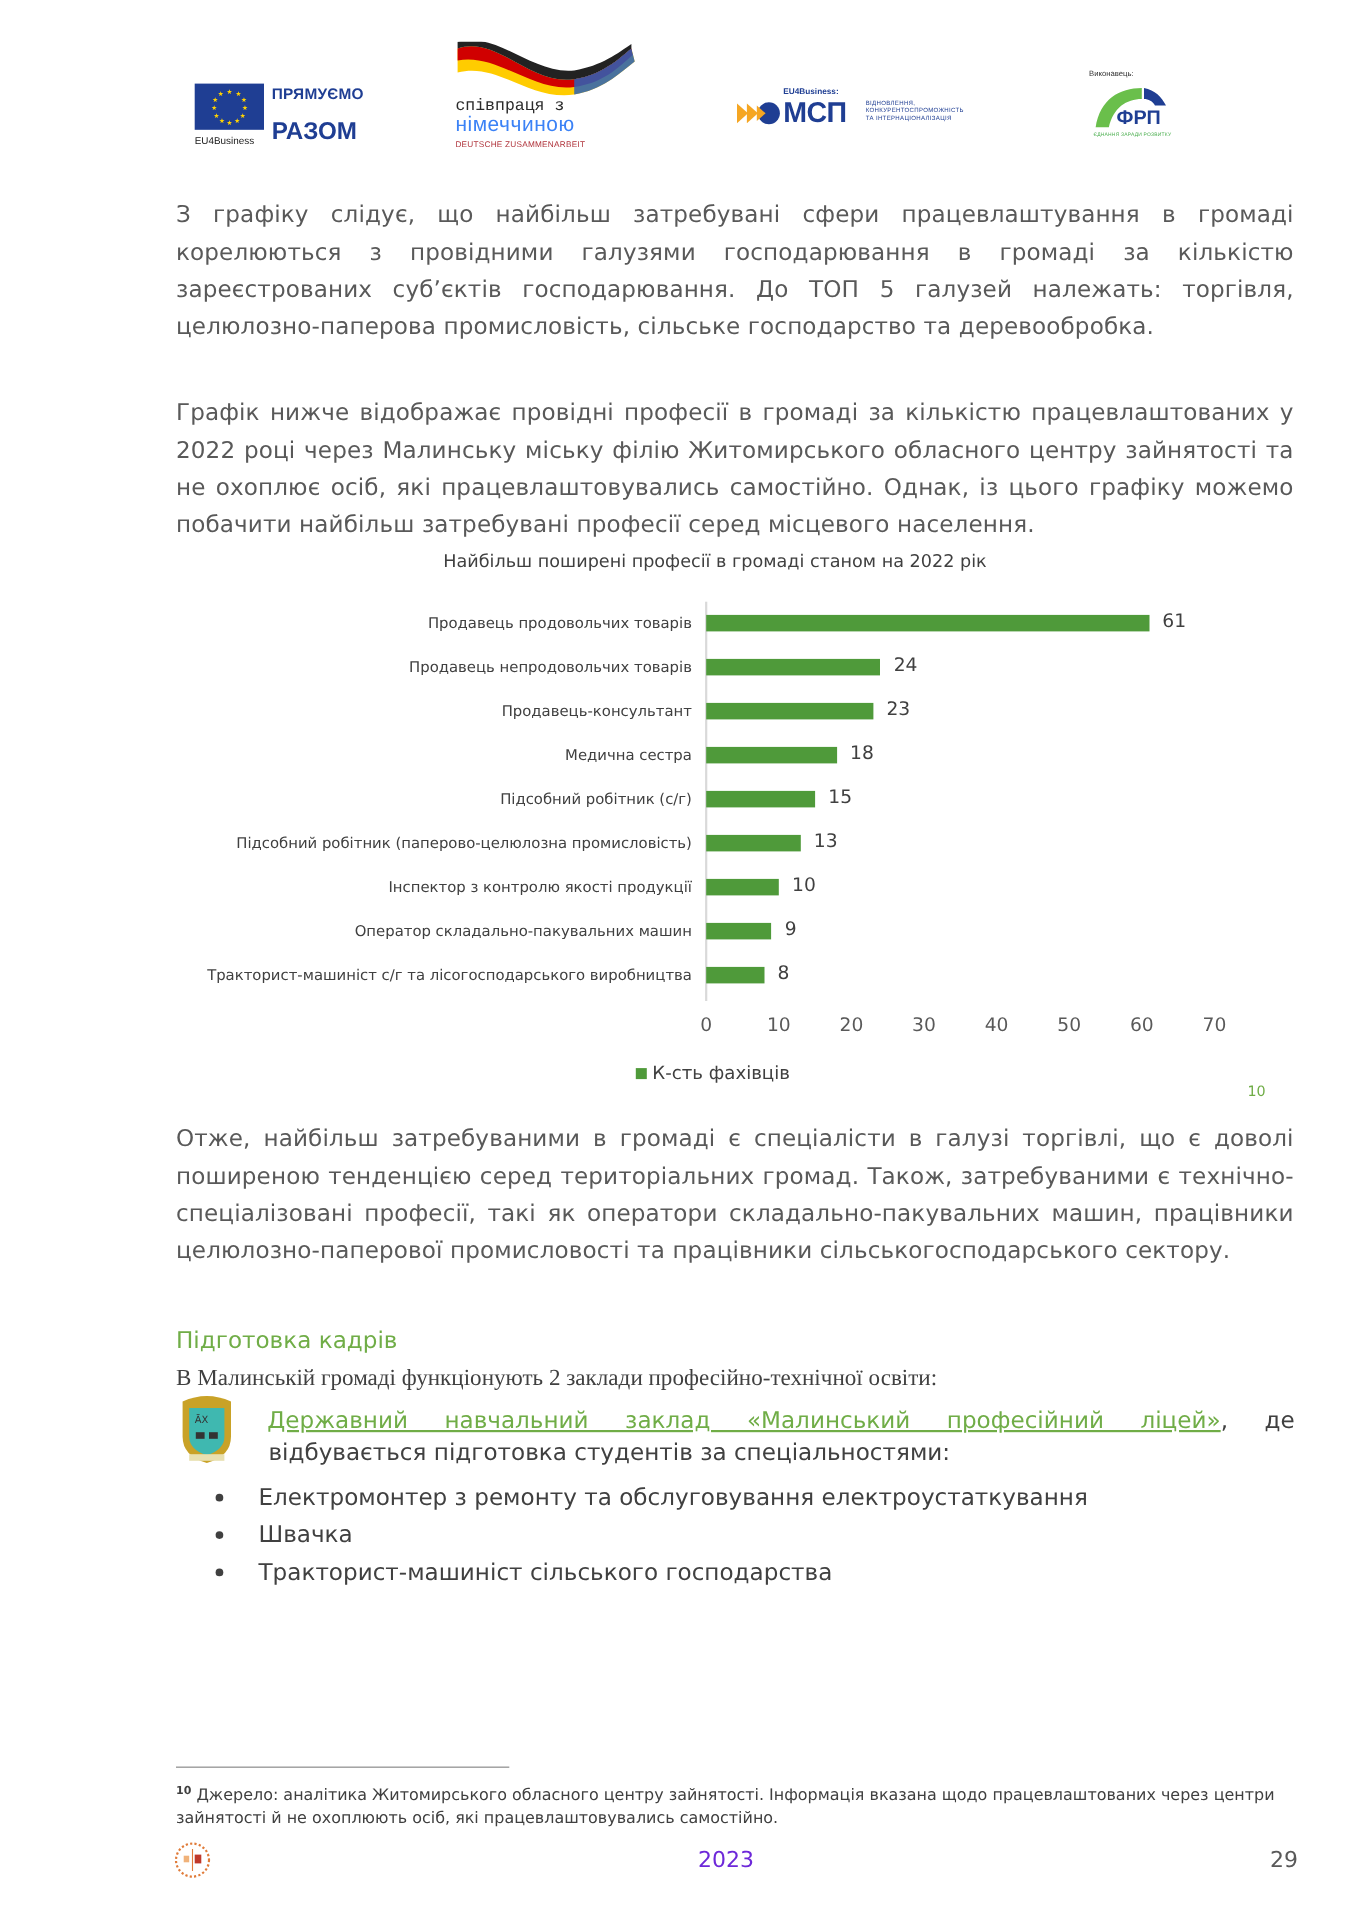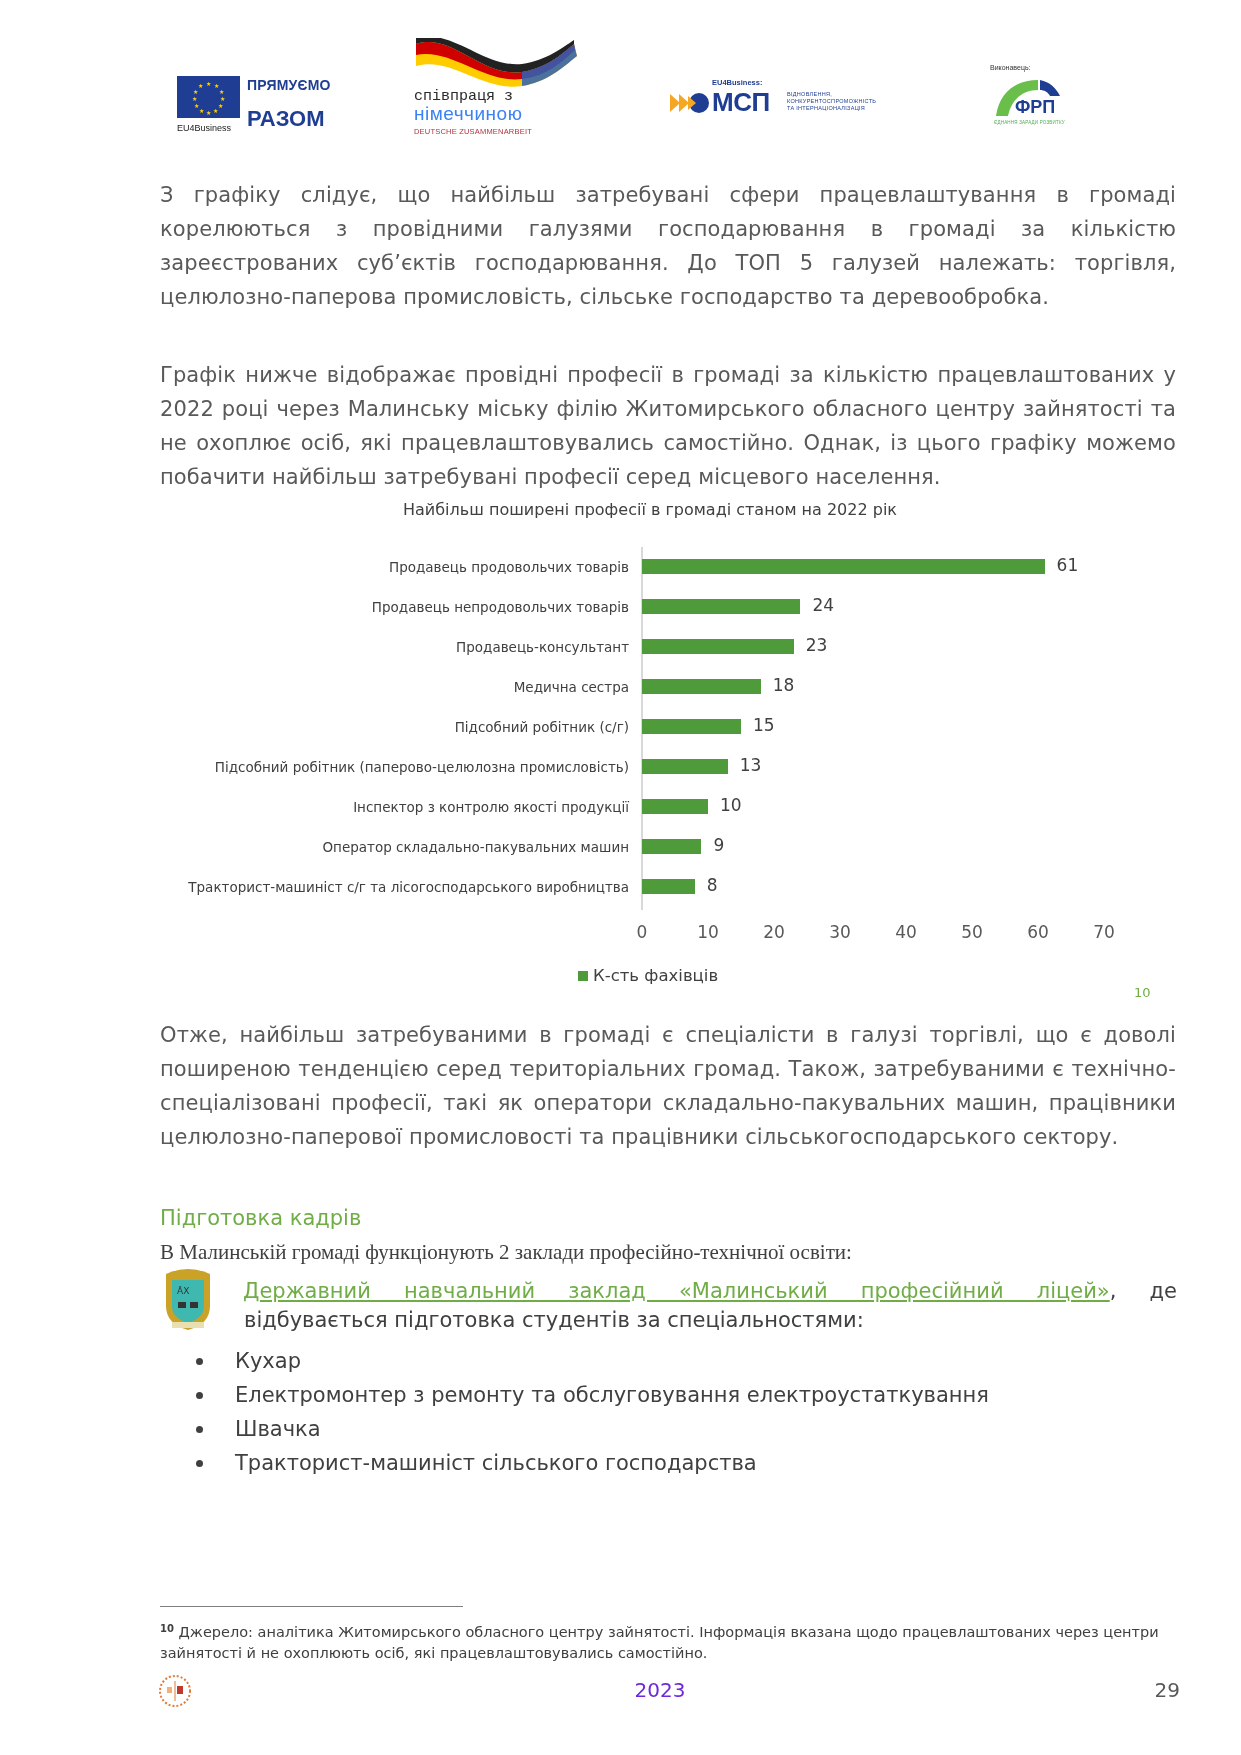--- a/index.html
+++ b/index.html
@@ -216,21 +216,20 @@
   <text x="15" y="28" font-size="9" fill="#333" font-family="DejaVu Sans, sans-serif">ĀX</text>
   <rect x="16" y="36" width="8" height="6" fill="#333"></rect>
   <rect x="28" y="36" width="8" height="6" fill="#333"></rect>
   <rect x="10" y="56" width="32" height="6" fill="#e8e0b0"></rect>
 </svg>
 <div class="lyceum">
   <a>Державний навчальний заклад «Малинський професійний ліцей»</a><span>, де</span>
 </div>
 <div class="lyceum2">відбувається підготовка студентів за спеціальностями:</div>
 <ul class="bullet-list">
-  <li><span class="dot"></span><span>Кухар</span></li>
   <li><span class="dot"></span><span>Електромонтер з ремонту та обслуговування електроустаткування</span></li>
   <li><span class="dot"></span><span>Швачка</span></li>
   <li><span class="dot"></span><span>Тракторист-машиніст сільського господарства</span></li>
 </ul>
 
 <div class="fn-rule"></div>
 <div class="footnote">
   <sup>10</sup><span> Джерело: аналітика Житомирського обласного центру зайнятості. Інформація вказана щодо працевлаштованих через центри зайнятості й не охоплюють осіб, які працевлаштовувались самостійно.</span>
 </div>
 

